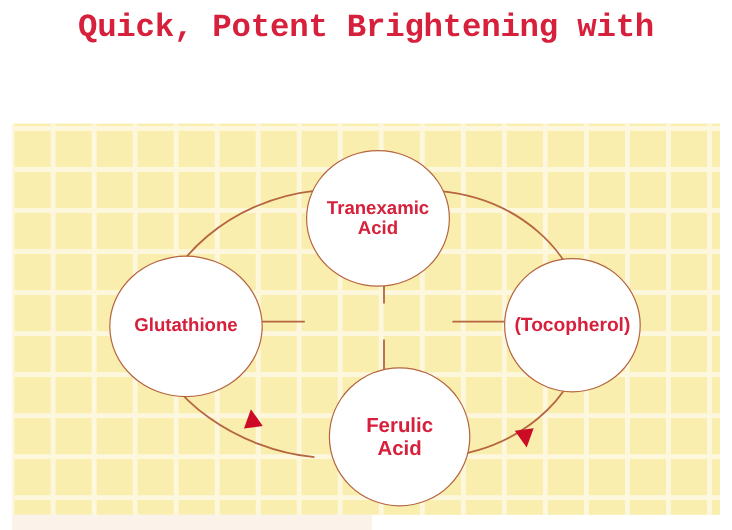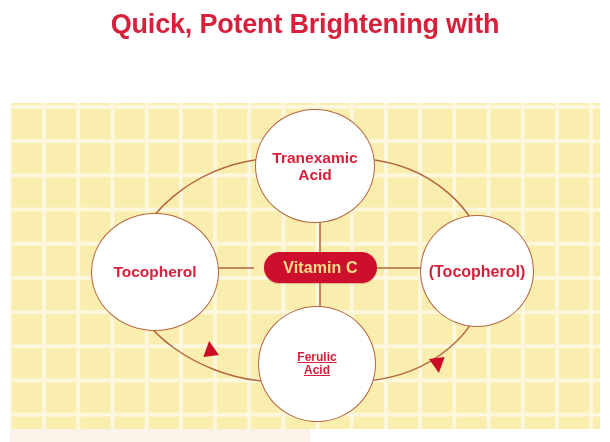--- a/index.html
+++ b/index.html
@@ -19,21 +19,21 @@
   #title-block {
     position: absolute;
     left: 0;
     top: 0;
     width: 610px;
     height: 100px;
     text-align: center;
   }
   #title-line-1 {
     display: block;
-    font-family: Liberation Sans, sans-serif;
+    font-family: Liberation Mono, monospace;
     font-size: 27px;
     font-weight: bold;
     color: #d6203c;
     letter-spacing: -0.2px;
     line-height: 1;
     padding-top: 11px;
   }
   #title-line-2 {
     display: block;
     font-family: "Liberation Sans", sans-serif;
@@ -98,39 +98,38 @@
     flex-direction: column;
     align-items: center;
     justify-content: center;
     text-align: center;
     color: #d6203c;
     font-weight: bold;
     line-height: 1.12;
   }
   #node-tranexamic {
     left: 245px;
-    top: 6px;
+    top: 22px;
     width: 118px;
     height: 112px;
     font-size: 15.5px;
   }
   #node-vitamin-e {
     left: 410px;
     top: 112px;
     width: 112px;
     height: 110px;
     font-size: 15.5px;
   }
   #node-ferulic {
-    left: 248px;
+    left: 264px;
     top: 203px;
     width: 116px;
     height: 114px;
-    font-size: 12px;
-    text-decoration: underline;
+    font-size: 17px;
   }
   #node-glutathione {
     left: 81px;
     top: 110px;
     width: 126px;
     height: 116px;
     font-size: 15.5px;
   }
   .node-sub {
     font-size: 16px;
@@ -199,22 +198,19 @@
   <div class="node" id="node-vitamin-e">
     <span class="node-sub">(Tocopherol)</span>
   </div>
 
   <div class="node" id="node-ferulic">
     <span>Ferulic</span>
     <span>Acid</span>
   </div>
 
   <div class="node" id="node-glutathione">
-    <span>Tocopherol</span>
-  </div>
-
-  <div id="vitamin-c-pill">
-    <span>Vitamin C</span>
-  </div>
+    <span>Glutathione</span>
+  </div>
+
 
 </div>
 
 <div id="bottom-strip"></div>
 
 </body></html>

